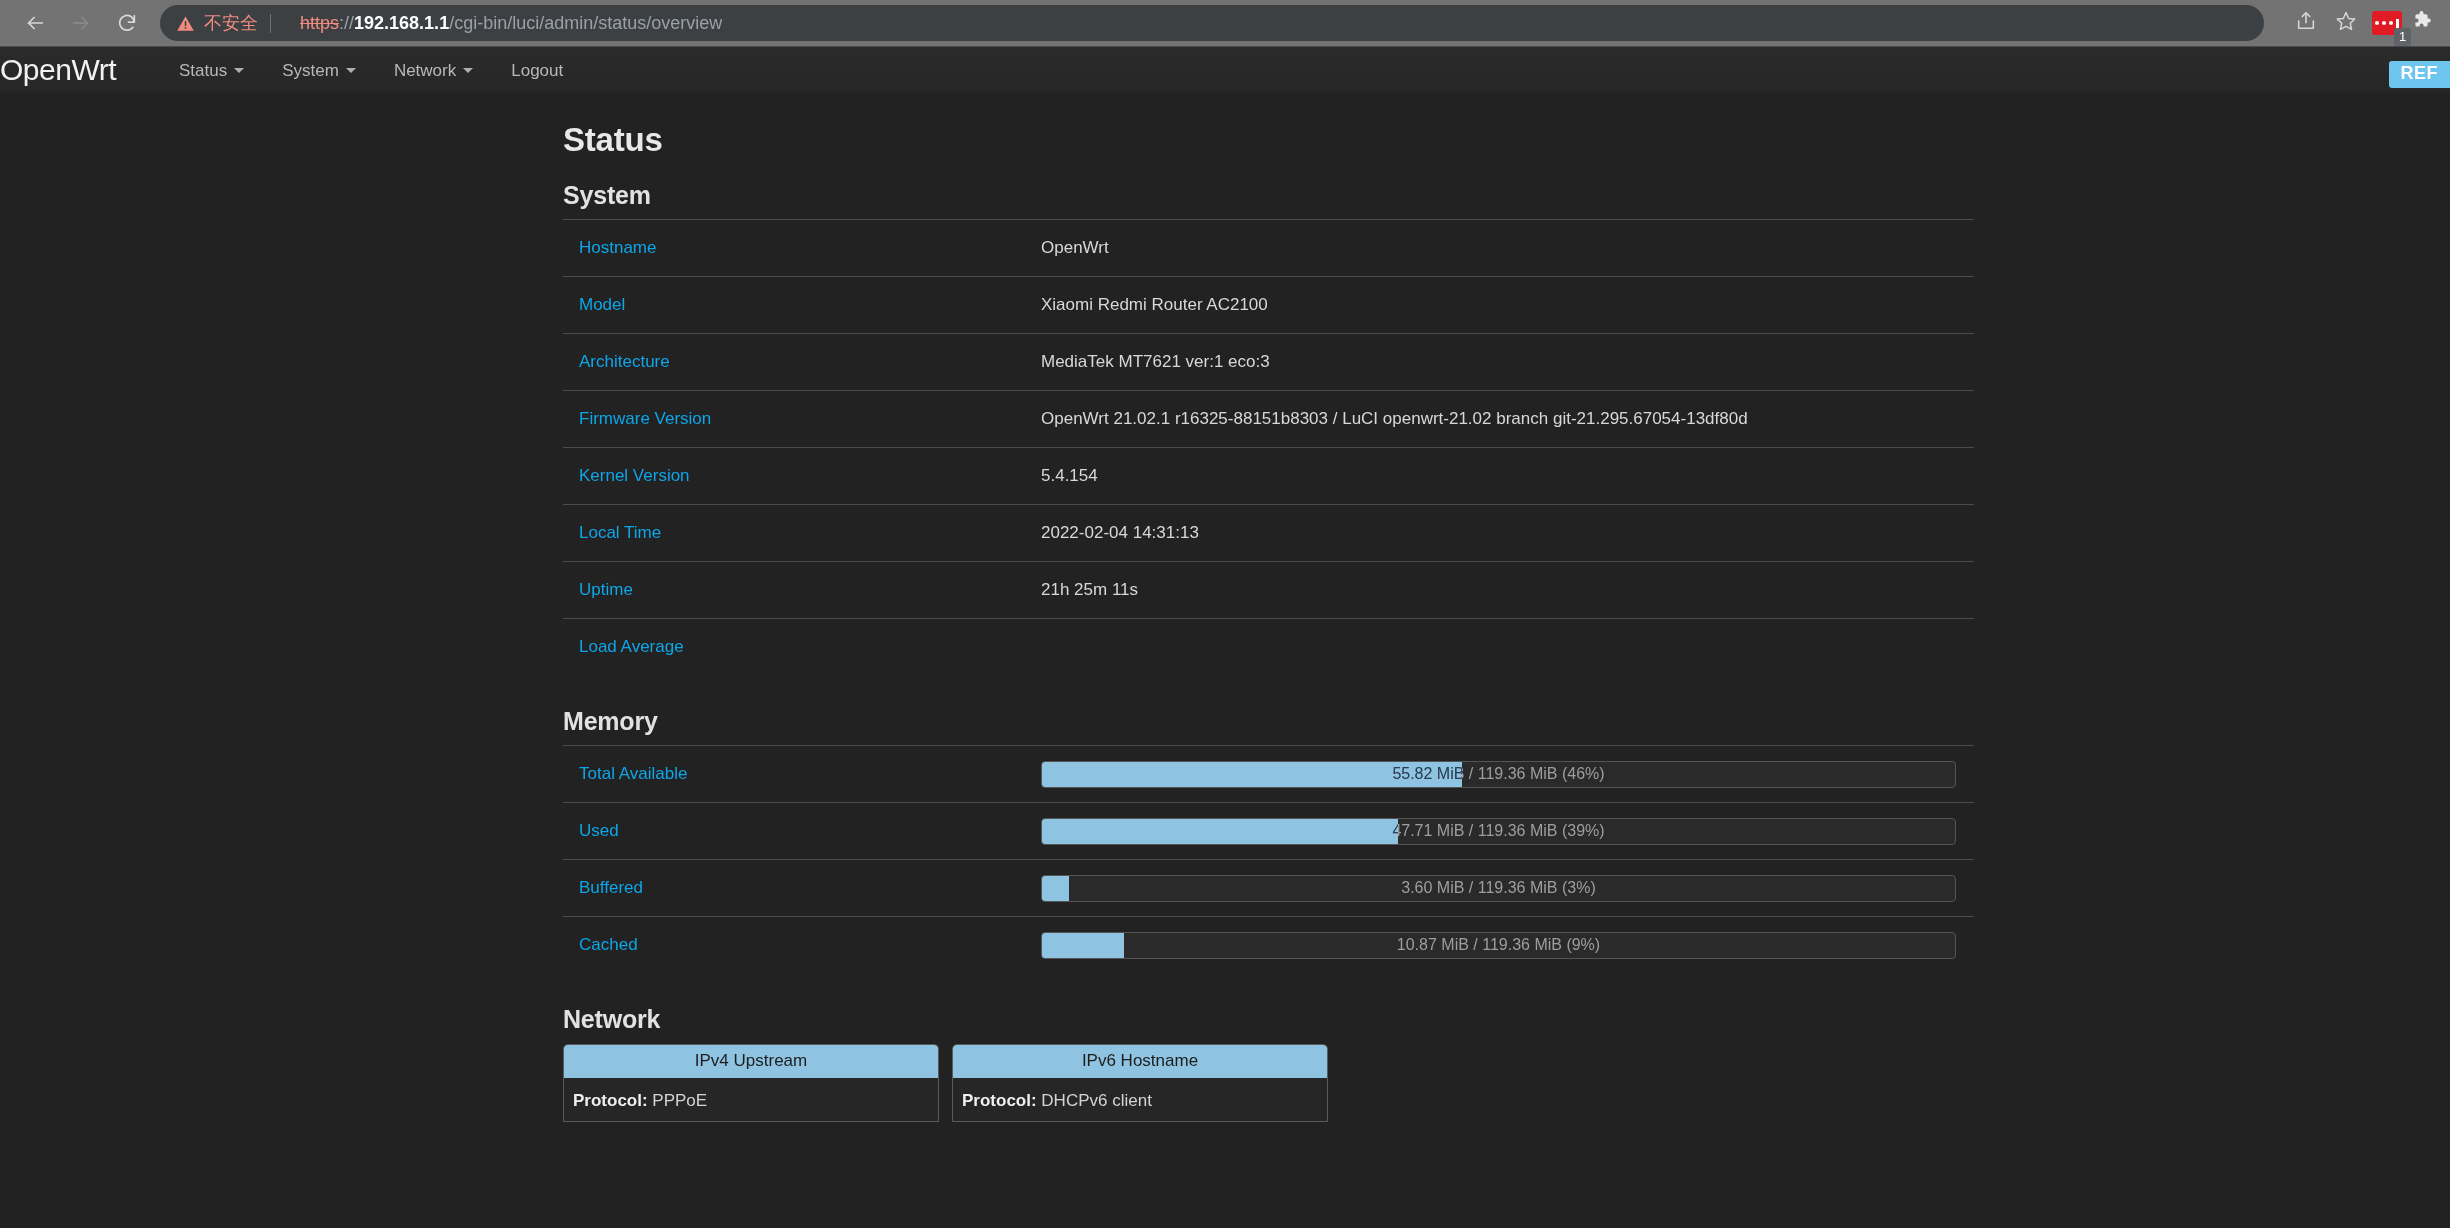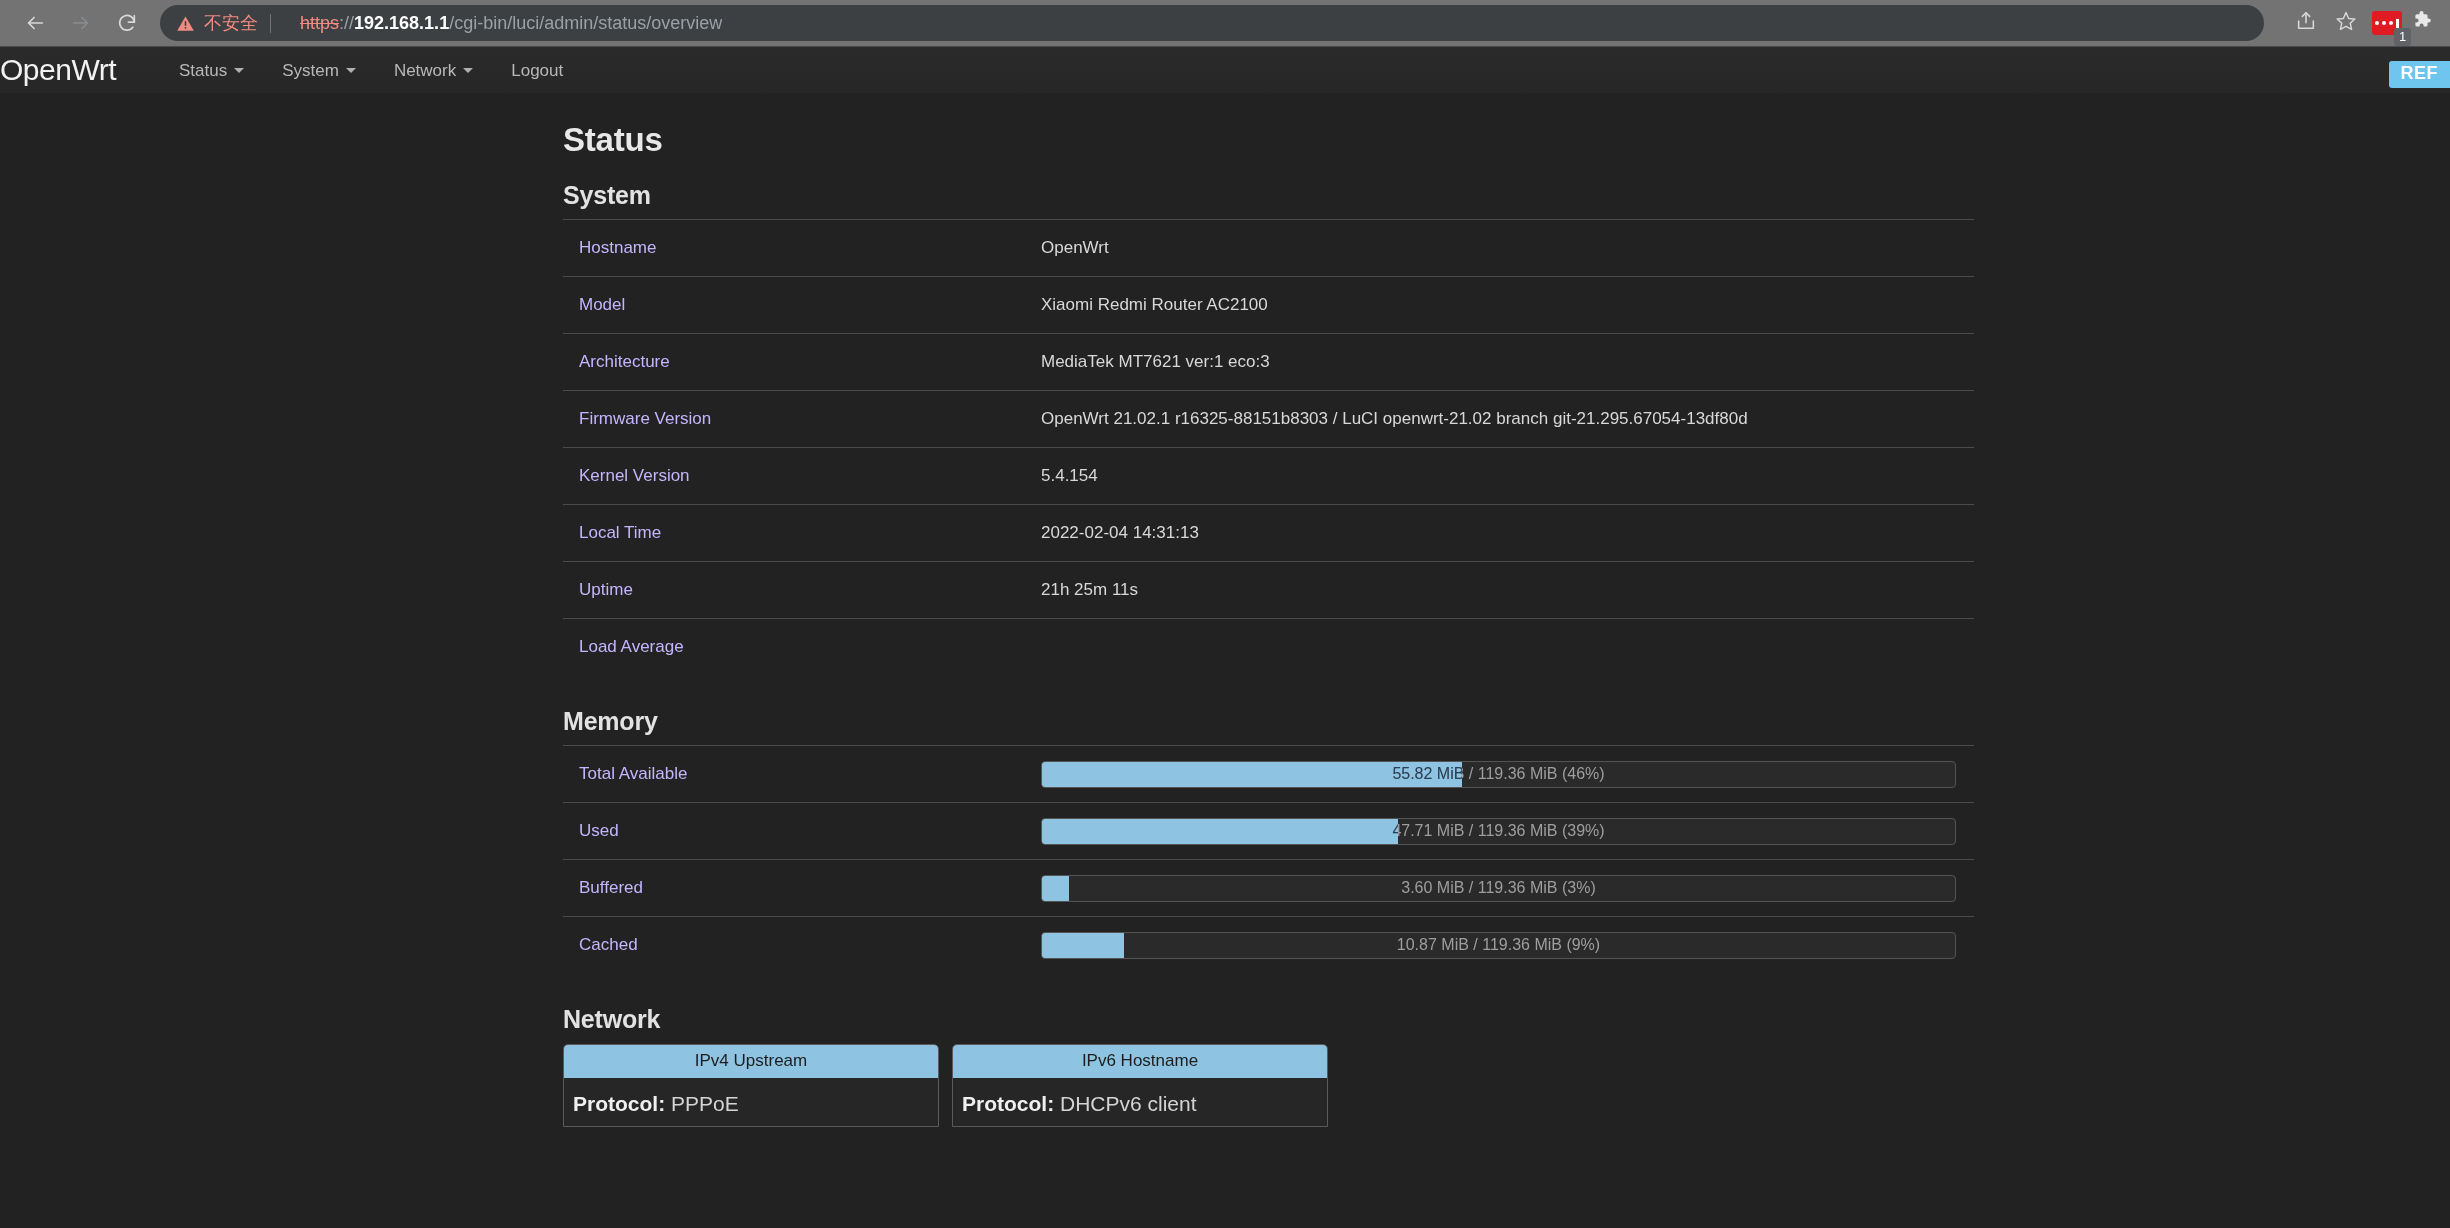--- a/index.html
+++ b/index.html
@@ -240,21 +240,21 @@
     display: flex;
     align-items: center;
     border-top: 1px solid #4b4b4b;
     min-height: 57px;
     padding: 0;
   }
   .row:first-child { border-top: 1px solid #4b4b4b; }
 
   .cell-label {
     flex: 0 0 478px;
-    color: #c4b5fd;
+    color: #0ea5e9;
     font-size: 17px;
     padding-left: 16px;
   }
   .cell-value {
     flex: 1 1 auto;
     color: #d8d8d8;
     font-size: 17px;
   }
 
   
@@ -320,21 +320,21 @@
     background: #8ec4e2;
     color: #1d1d1d;
     font-size: 17px;
     text-align: center;
     padding: 6px 0 7px 0;
   }
   .net-panel-body {
     padding: 11px 9px 0 9px;
   }
   .net-line {
-    font-size: 21px;
+    font-size: 17px;
     color: #d4d4d4;
     line-height: 1.45;
     margin-bottom: 7px;
     white-space: nowrap;
   }
   .net-line b { color: #f0f0f0; }
 </style>
 </head>
 <body>
 

